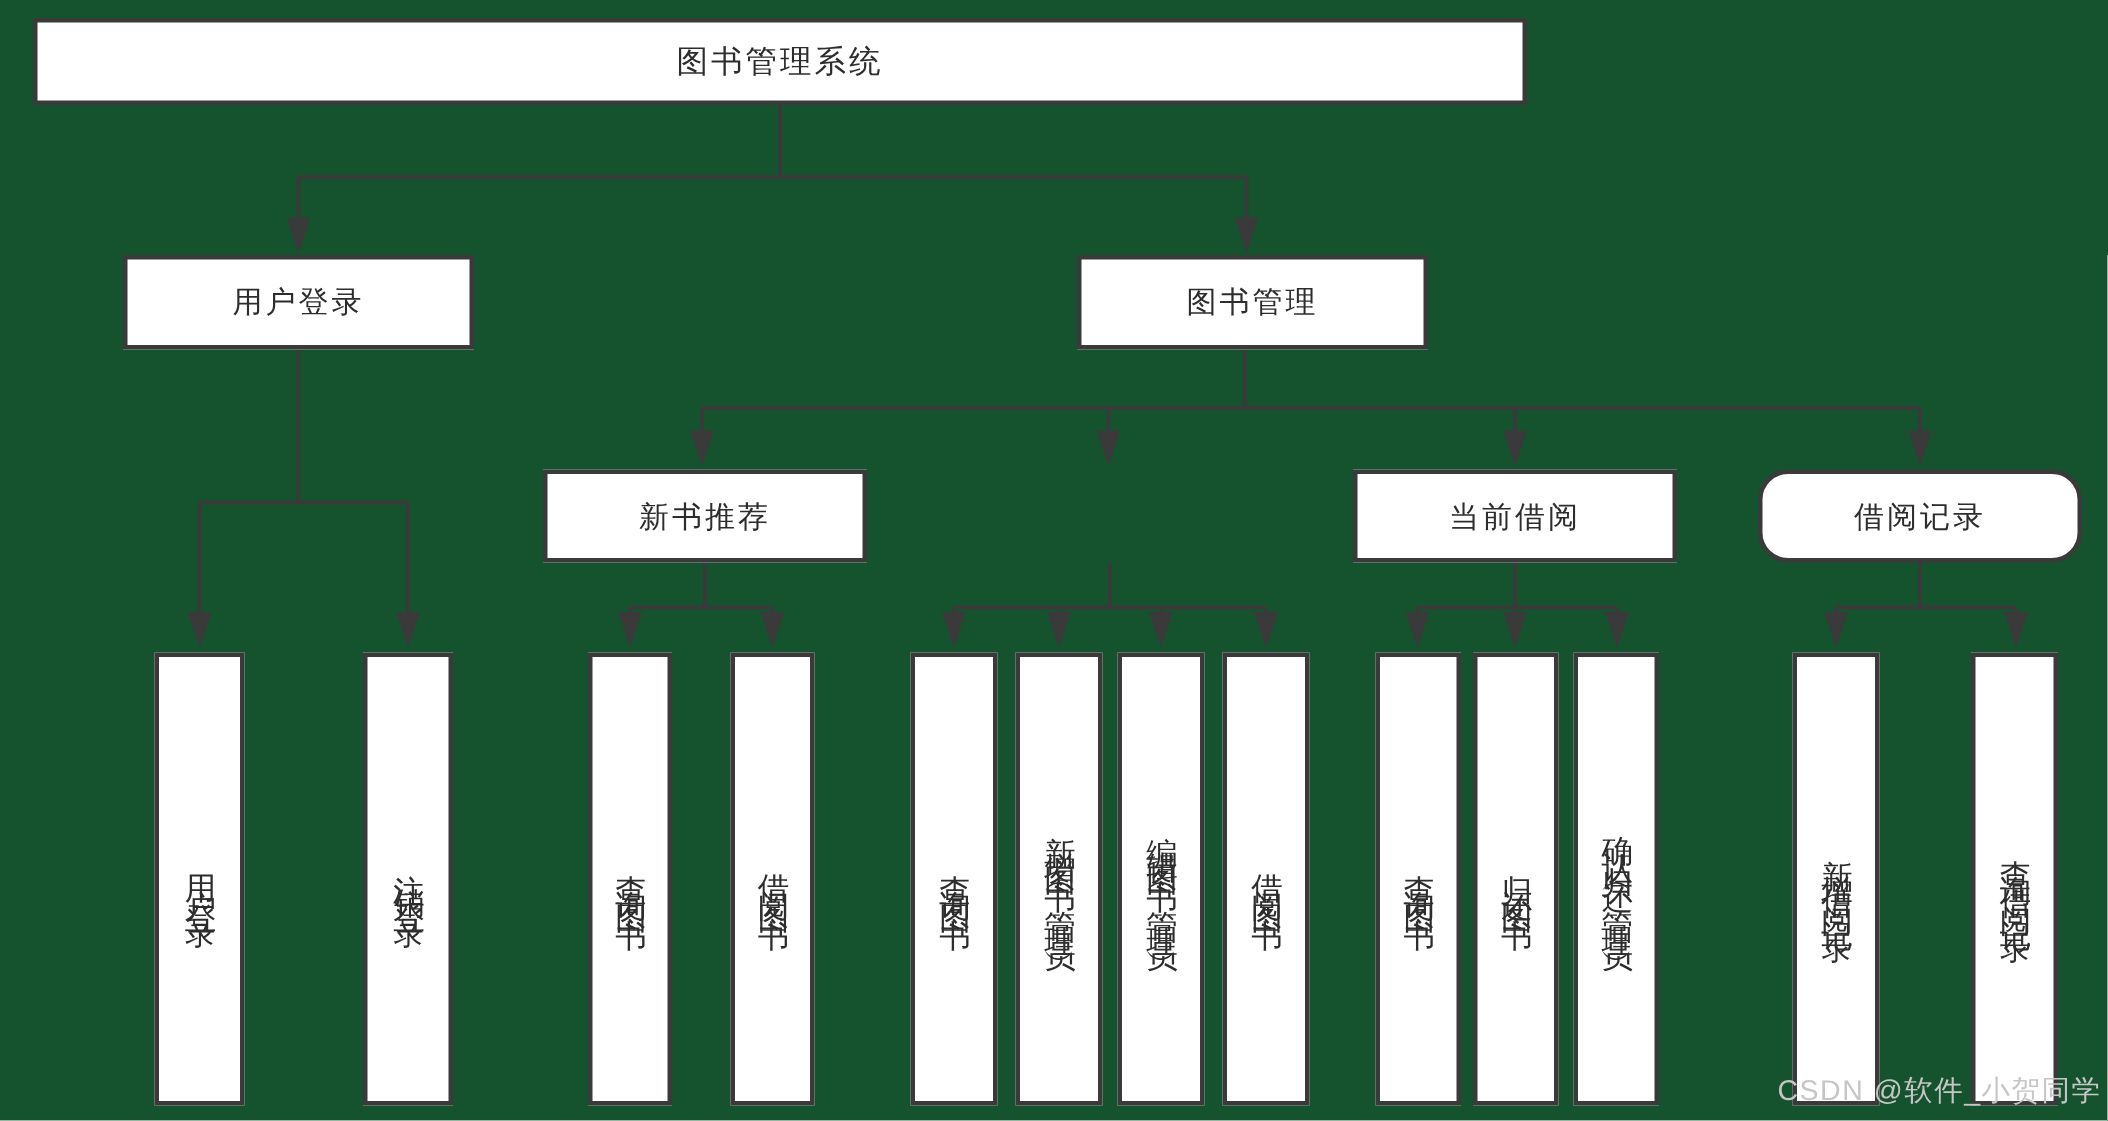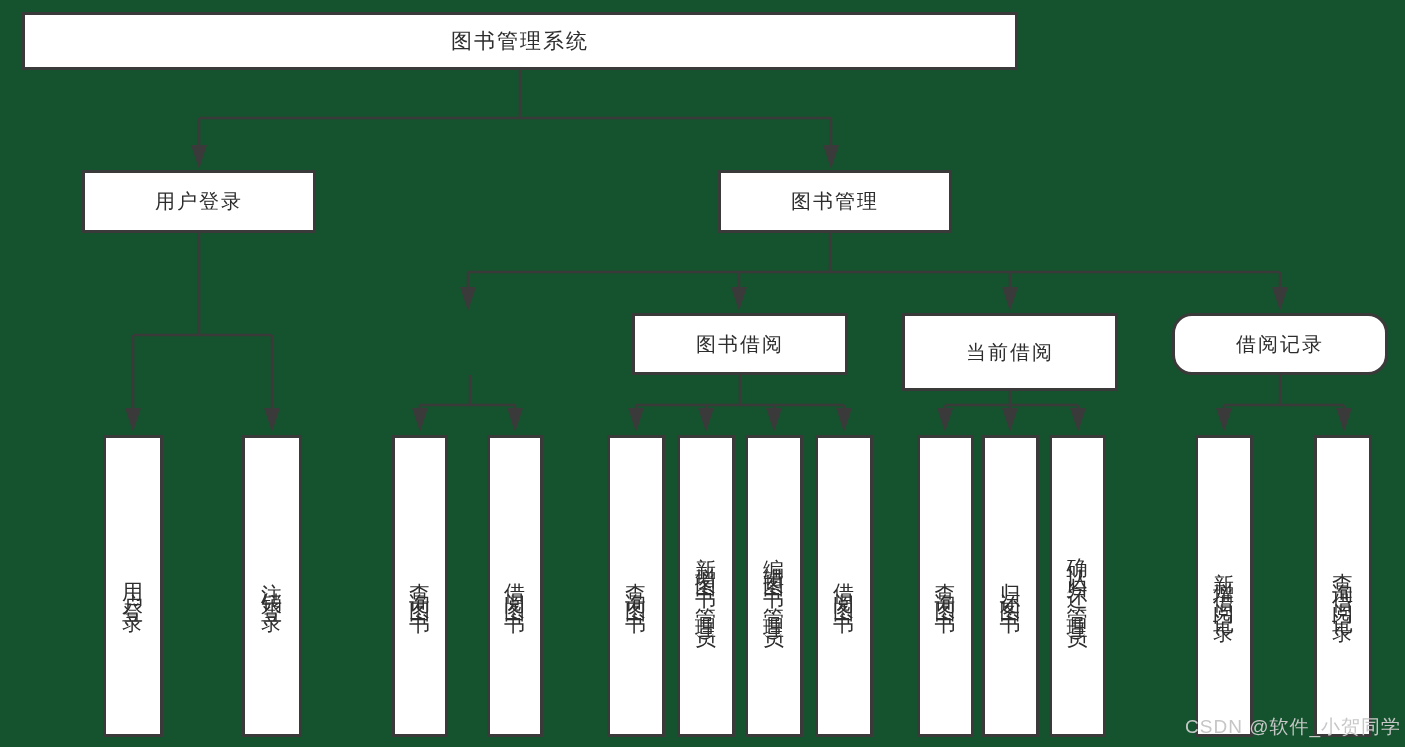--- a/index.html
+++ b/index.html
@@ -57,21 +57,21 @@
     z-index: 5;
     white-space: nowrap;
   }
 
   
   .n-root   { left: 22px;  top: 12px;  width: 996px; height: 58px; }
   .n-l2a    { left: 82px;  top: 170px; width: 234px; height: 63px; }
   .n-l2b    { left: 718px; top: 170px; width: 234px; height: 63px; }
   .n-l3a    { left: 362px; top: 313px; width: 216px; height: 62px; }
   .n-l3b    { left: 632px; top: 313px; width: 216px; height: 62px; }
-  .n-l3c    { left: 902px; top: 313px; width: 216px; height: 78px; }
+  .n-l3c    { left: 902px; top: 313px; width: 216px; height: 62px; }
   .n-l3d    { left: 1172px;top: 313px; width: 216px; height: 62px; border-radius: 20px; }
   .leaf     { top: 435px; height: 302px; }
   .n-u1     { left: 103px;  width: 60px; }
   .n-u2     { left: 242px;  width: 60px; }
   .n-nbr1   { left: 392px;  width: 56px; }
   .n-nbr2   { left: 487px;  width: 56px; }
   .n-bb1    { left: 607px;  width: 58px; }
   .n-bb2    { left: 677px;  width: 58px; }
   .n-bb3    { left: 745px;  width: 58px; }
   .n-bb4    { left: 815px;  width: 58px; }
@@ -141,21 +141,21 @@
       <polygon points="1216,408 1232,408 1224,432"></polygon>
       <polygon points="1336,408 1352,408 1344,432"></polygon>
     </g>
   </svg>
 
   <div class="node hnode root-node n-root">图书管理系统</div>
 
   <div class="node hnode n-l2a">用户登录</div>
   <div class="node hnode n-l2b">图书管理</div>
 
-  <div class="node hnode n-l3b">图书借阅</div>
+  <div class="node hnode n-l3a">新书推荐</div>
   <div class="node hnode n-l3c">当前借阅</div>
   <div class="node hnode n-l3d">借阅记录</div>
 
   <div class="node vnode leaf n-u1">
     <span class="vtext">用户登录</span>
   </div>
   <div class="node vnode leaf n-u2">
     <span class="vtext">注销登录</span>
   </div>
 

